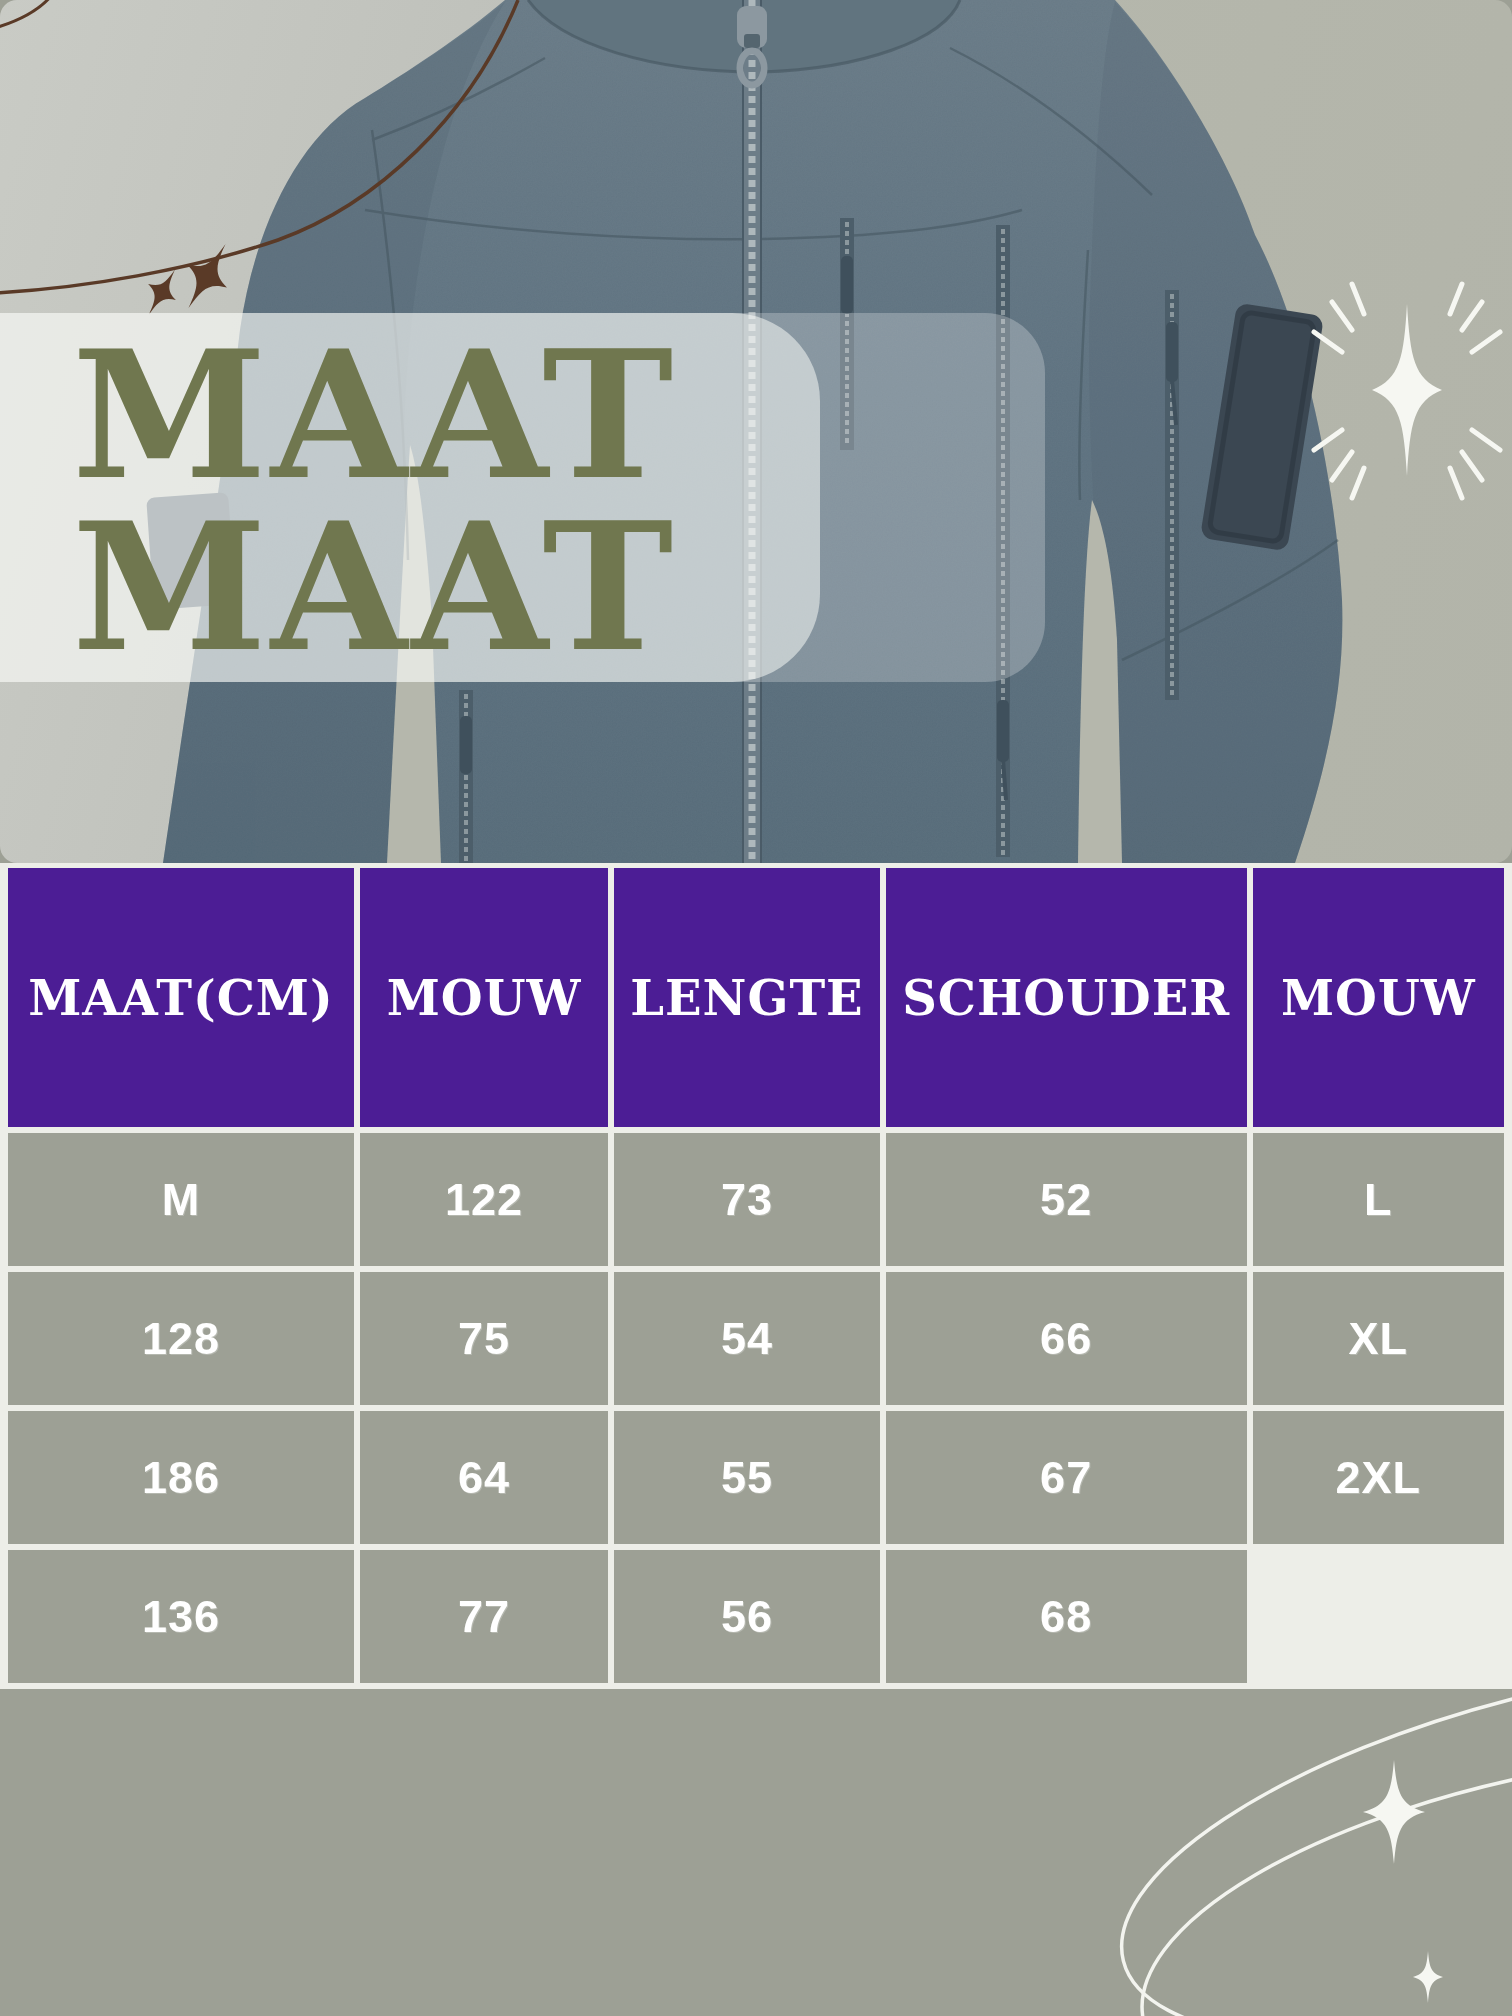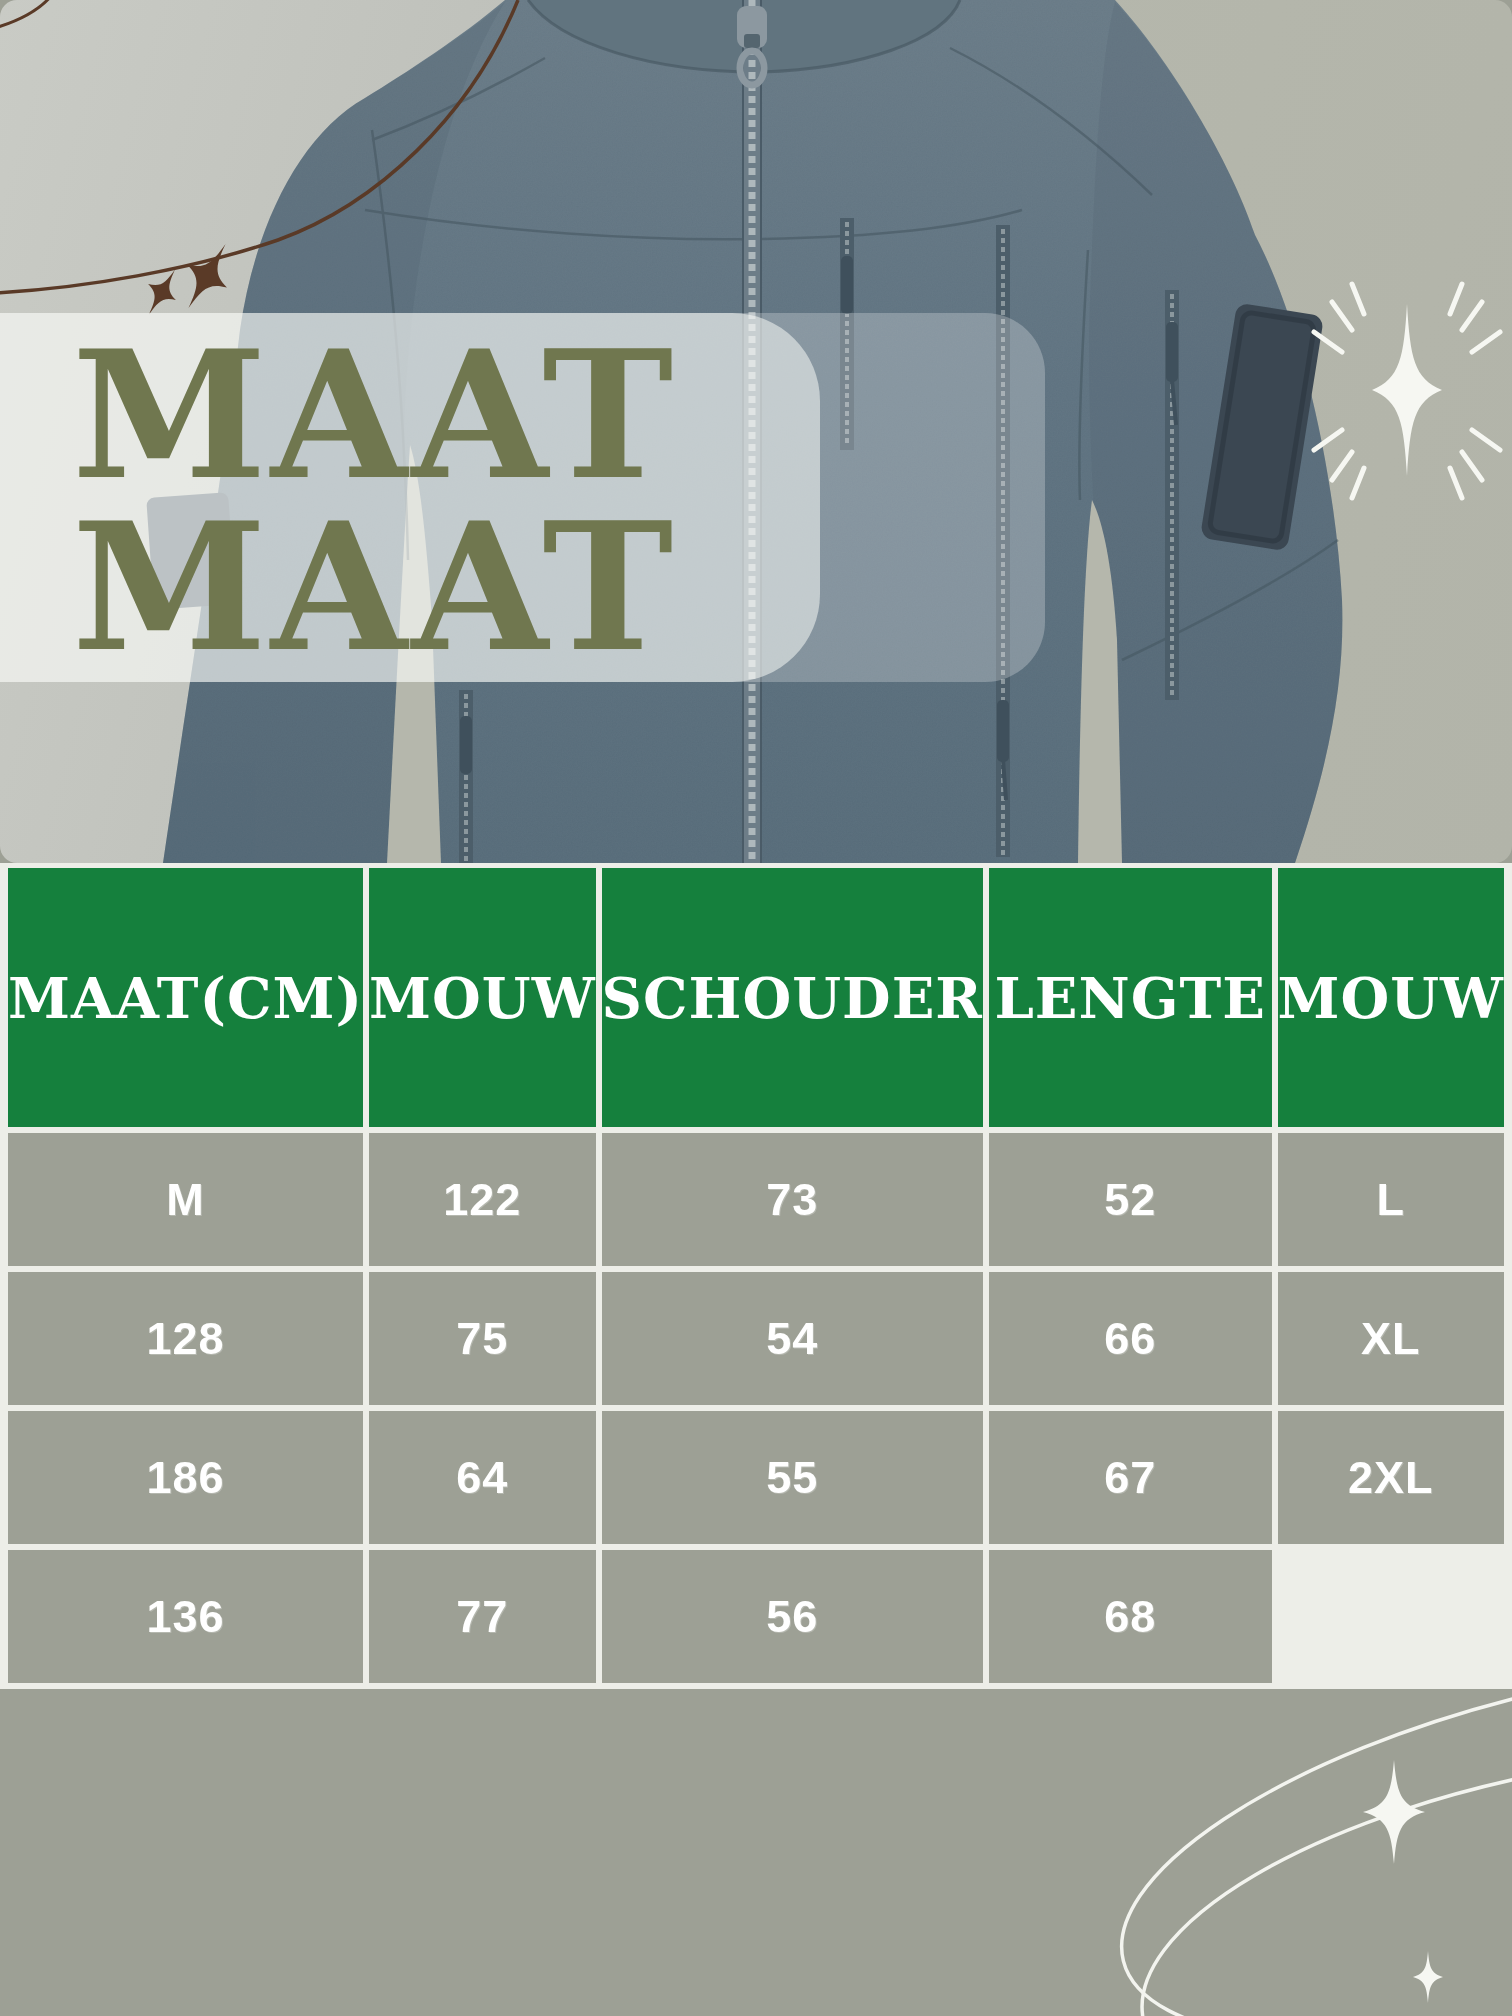--- a/index.html
+++ b/index.html
@@ -51,24 +51,24 @@
     display:grid;
     grid-template-columns:344fr 247fr 264fr 359fr 250fr;
     grid-template-rows:259px 133px 133px 133px 133px;
     gap:6px;
   }
   .cell{
     display:flex;align-items:center;justify-content:center;
     color:#ffffff;
   }
   .cell.header{
-    background:#15803d;
+    background:#4c1d95;
     font-family:"DejaVu Serif","Liberation Serif",serif;
     font-weight:700;
-    font-size:56px;
+    font-size:48px;
     letter-spacing:1px;
   }
   .cell.data{
     background:#9da095;
     font-family:"Liberation Sans",sans-serif;
     font-weight:700;
     font-size:45px;
     letter-spacing:1px;
     text-shadow:1px 1px 0 rgba(255,255,255,0.25);
   }
@@ -214,22 +214,22 @@
     <div class="title-panel"></div>
     <div class="title-block">
       <div>MAAT</div>
       <div>MAAT</div>
     </div>
   </div>
 
   <div class="size-table">
       <div class="cell header">MAAT(CM)</div>
       <div class="cell header">MOUW</div>
+      <div class="cell header">LENGTE</div>
       <div class="cell header">SCHOUDER</div>
-      <div class="cell header">LENGTE</div>
       <div class="cell header">MOUW</div>
       <div class="cell data">M</div>
       <div class="cell data">122</div>
       <div class="cell data">73</div>
       <div class="cell data">52</div>
       <div class="cell data">L</div>
       <div class="cell data">128</div>
       <div class="cell data">75</div>
       <div class="cell data">54</div>
       <div class="cell data">66</div>

